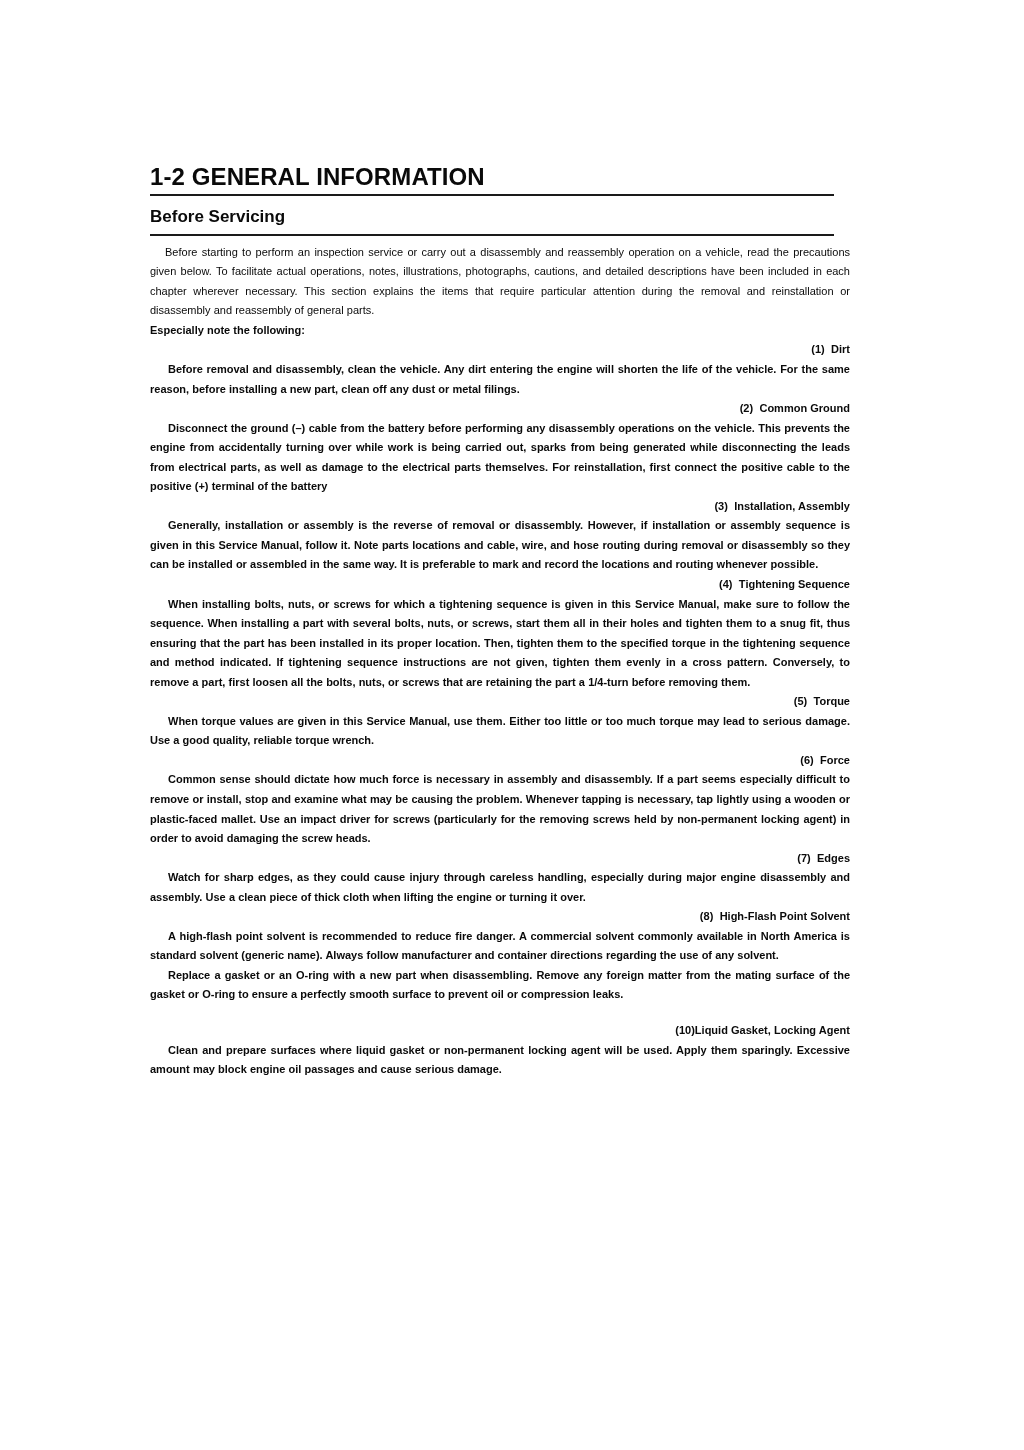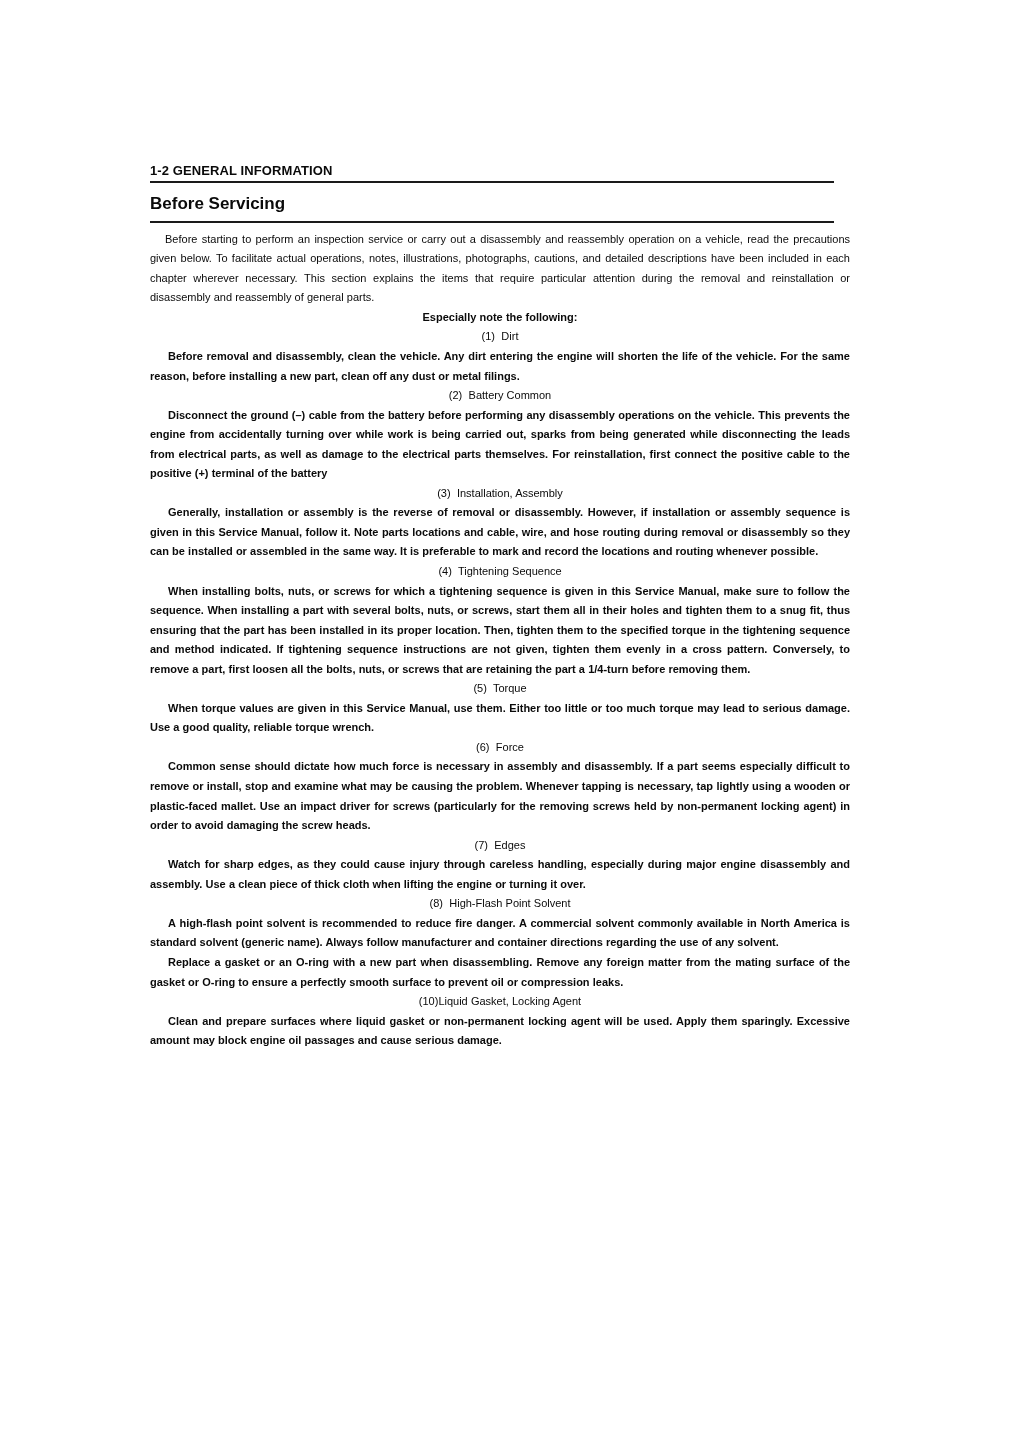--- a/index.html
+++ b/index.html
@@ -22,21 +22,21 @@
     background: #ffffff;
     overflow: hidden;
   }
   #content {
     position: absolute;
     left: 150px;
     top: 163px;
     width: 700px;
   }
   .page-title {
-    font-size: 13px;
+    font-size: 24px;
     font-weight: bold;
     letter-spacing: 0.1px;
     line-height: 1.18;
     margin: 0 0 3px 0;
     white-space: nowrap;
   }
   .rule {
     height: 0;
     border-top: 2px solid #1a1a1a;
     width: 684px;
@@ -62,48 +62,49 @@
     word-spacing: 0.1px;
   }
   p.intro {
     margin: 0;
     text-indent: 15px;
     text-align: justify;
   }
   p.emphasis {
     margin: 0;
     font-weight: bold;
-    text-align: center;
+    text-align: left;
   }
   ol.items {
     list-style: none;
     margin: 0;
     padding: 0;
   }
   li.item {
     margin: 0;
     padding: 0;
     position: relative;
   }
   .item-head {
     display: block;
     white-space: pre;
-    text-align: center;
+    text-align: right;
+    font-weight: bold;
   }
   .item-num {
     display: inline-block;
   }
   .item-body {
     display: block;
     text-indent: 18px;
     text-align: justify;
     font-weight: bold;
   }
   
-  .item-head.tight .item-num { margin-right: 0; }
+  .item-head.tight .item-num { margin-right: 0; margin-top: 16px; }
 </style>
 </head>
 <body>
 
 <div id="page">
   <div id="content">
 
     <h1 class="page-title">1-2 GENERAL INFORMATION</h1>
 
     <div class="rule"></div>
@@ -117,21 +118,21 @@
       <p class="intro">Before starting to perform an inspection service or carry out a disassembly and reassembly operation on a vehicle, read the precautions given below.  To facilitate actual operations, notes, illustrations, photographs, cautions, and detailed descriptions have been included in each chapter wherever necessary.  This section explains the items that require particular attention during the removal and reinstallation or disassembly and reassembly of general parts.</p>
 
       <p class="emphasis">Especially note the following:</p>
 
       <ol class="items" id="items-list">
           <li class="item">
             <span class="item-head"><span class="item-num">(1)</span><span>  </span><span>Dirt</span></span>
             <span class="item-body">Before removal and disassembly, clean the vehicle.  Any dirt entering the engine will shorten the life of the vehicle.  For the same reason, before installing a new part, clean off any dust or metal filings.</span>
           </li>
           <li class="item">
-            <span class="item-head"><span class="item-num">(2)</span><span>  </span><span>Battery Common</span></span>
+            <span class="item-head"><span class="item-num">(2)</span><span>  </span><span>Common Ground</span></span>
             <span class="item-body">Disconnect the ground (–) cable from the battery before performing any disassembly operations on the vehicle.  This prevents the engine from accidentally turning over while work is being carried out, sparks from being generated while disconnecting the leads from electrical parts, as well as damage to the electrical parts themselves.  For reinstallation, first connect the positive cable to the positive (+) terminal of the battery</span>
           </li>
           <li class="item">
             <span class="item-head"><span class="item-num">(3)</span><span>  </span><span>Installation, Assembly</span></span>
             <span class="item-body">Generally, installation or assembly is the reverse of removal or disassembly.  However, if installation or assembly sequence is given in this Service Manual, follow it.  Note parts locations and cable, wire, and hose routing during removal or disassembly so they can be installed or assembled in the same way.  It is preferable to mark and record the locations and routing whenever possible.</span>
           </li>
           <li class="item">
             <span class="item-head"><span class="item-num">(4)</span><span>  </span><span>Tightening Sequence</span></span>
             <span class="item-body">When installing bolts, nuts, or screws for which a tightening sequence is given in this Service Manual, make sure to follow the sequence.  When installing a part with several bolts, nuts, or screws, start them all in their holes and tighten them to a snug fit, thus ensuring that the part has been installed in its proper location.  Then, tighten them to the specified torque in the tightening sequence and method indicated. If tightening sequence instructions are not given, tighten them evenly in a cross pattern. Conversely, to remove a part, first loosen all the bolts, nuts, or screws that are retaining the part a 1/4-turn before removing them.</span>
           </li>

